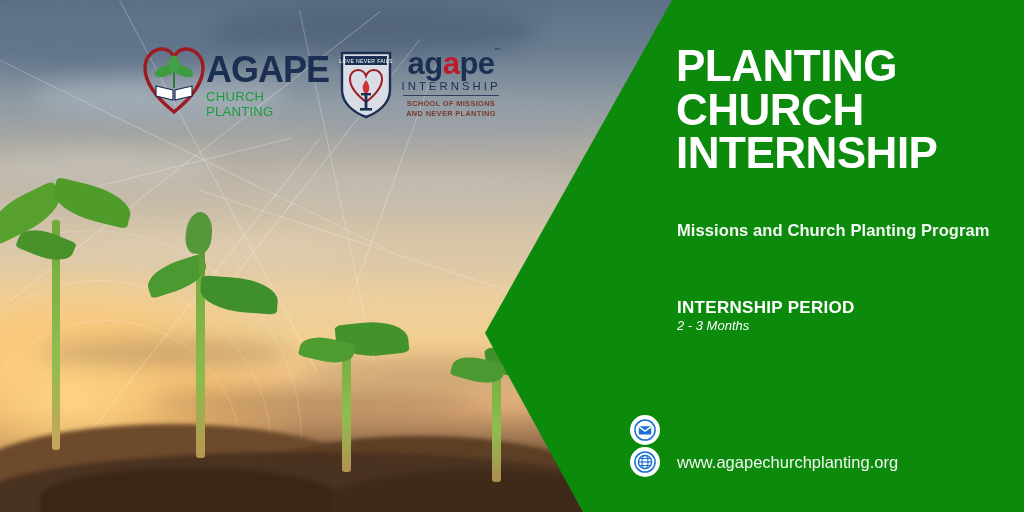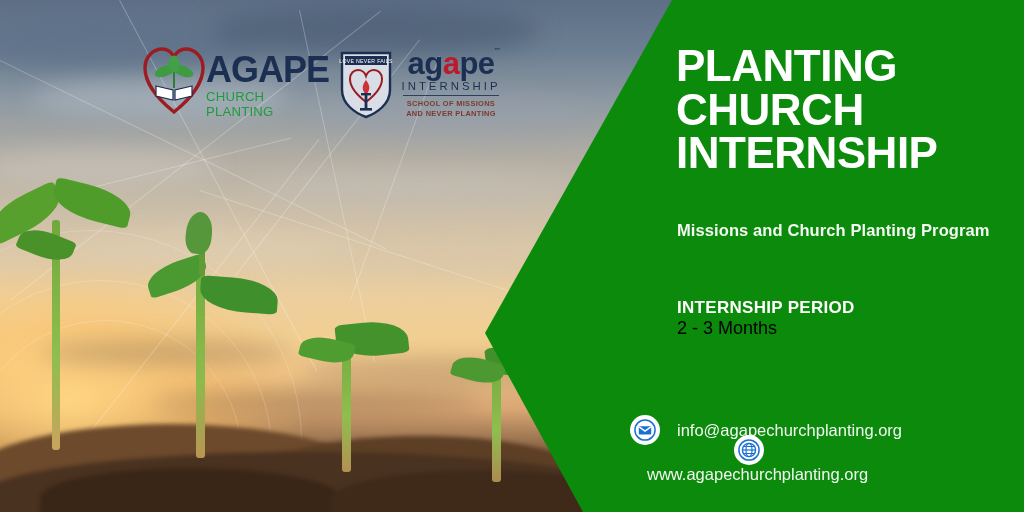--- a/index.html
+++ b/index.html
@@ -62,29 +62,29 @@
   #subhead{
     position:absolute;left:1px;top:221px;
     font-size:16.5px;color:#f3f8f3;font-weight:bold;letter-spacing:.1px;
   }
   #periodLabel{
     position:absolute;left:1px;top:290px;
     font-size:17px;font-weight:bold;letter-spacing:.3px;color:#fff;margin-top:8px;
   }
   #periodValue{
     position:absolute;left:1px;top:318px;
-    font-size:18px;color:#000000;
+    font-size:13px;color:#ffffff;font-style:italic;
   }
   #joinTitle{
     position:absolute;left:1px;top:382px;
     font-size:21px;font-weight:bold;color:#fff;letter-spacing:.1px;
   }
   .crow{position:absolute;left:-46px;display:flex;align-items:center;}
   #crow0{top:415px;}
-  #crow1{top:435px;flex-direction:column;}
+  #crow1{top:447px;}
   .cicon{
     width:30px;height:30px;border-radius:50%;background:#fff;
     display:flex;align-items:center;justify-content:center;flex:0 0 auto;
   }
   .ctext{margin-left:17px;font-size:16.5px;color:#f2f8f2;white-space:nowrap;}
 
   
   #logo1{position:absolute;left:143px;top:46px;width:172px;height:74px;}
   #l1txt{position:absolute;left:63px;top:6px;}
   #l1main{font-size:36px;font-weight:bold;color:#1b2f52;letter-spacing:-1px;line-height:1;}
@@ -211,21 +211,20 @@
 
 
     <div class="crow" id="crow0">
       <span class="cicon">
         <svg width="22" height="22" viewBox="0 0 24 24">
           <circle cx="12" cy="12" r="11" fill="none" stroke="#1a6fd4" stroke-width="1.6"></circle>
           <rect x="5.2" y="8" width="13.6" height="9" rx="1.2" fill="#1a6fd4"></rect>
           <path d="M5.6 8.6 L12 13.2 L18.4 8.6" fill="none" stroke="#fff" stroke-width="1.5" stroke-linejoin="round"></path>
         </svg>
       </span>
-      <span class="ctext">info@agapechurchplanting.org</span>
     </div>
 
     <div class="crow" id="crow1">
       <span class="cicon">
         <svg width="22" height="22" viewBox="0 0 24 24">
           <circle cx="12" cy="12" r="11" fill="none" stroke="#1a6fd4" stroke-width="1.6"></circle>
           <circle cx="12" cy="12" r="7.2" fill="none" stroke="#1a6fd4" stroke-width="1.5"></circle>
           <ellipse cx="12" cy="12" rx="3.3" ry="7.2" fill="none" stroke="#1a6fd4" stroke-width="1.3"></ellipse>
           <line x1="4.8" y1="12" x2="19.2" y2="12" stroke="#1a6fd4" stroke-width="1.3"></line>
           <line x1="6.2" y1="8.2" x2="17.8" y2="8.2" stroke="#1a6fd4" stroke-width="1.1"></line>

